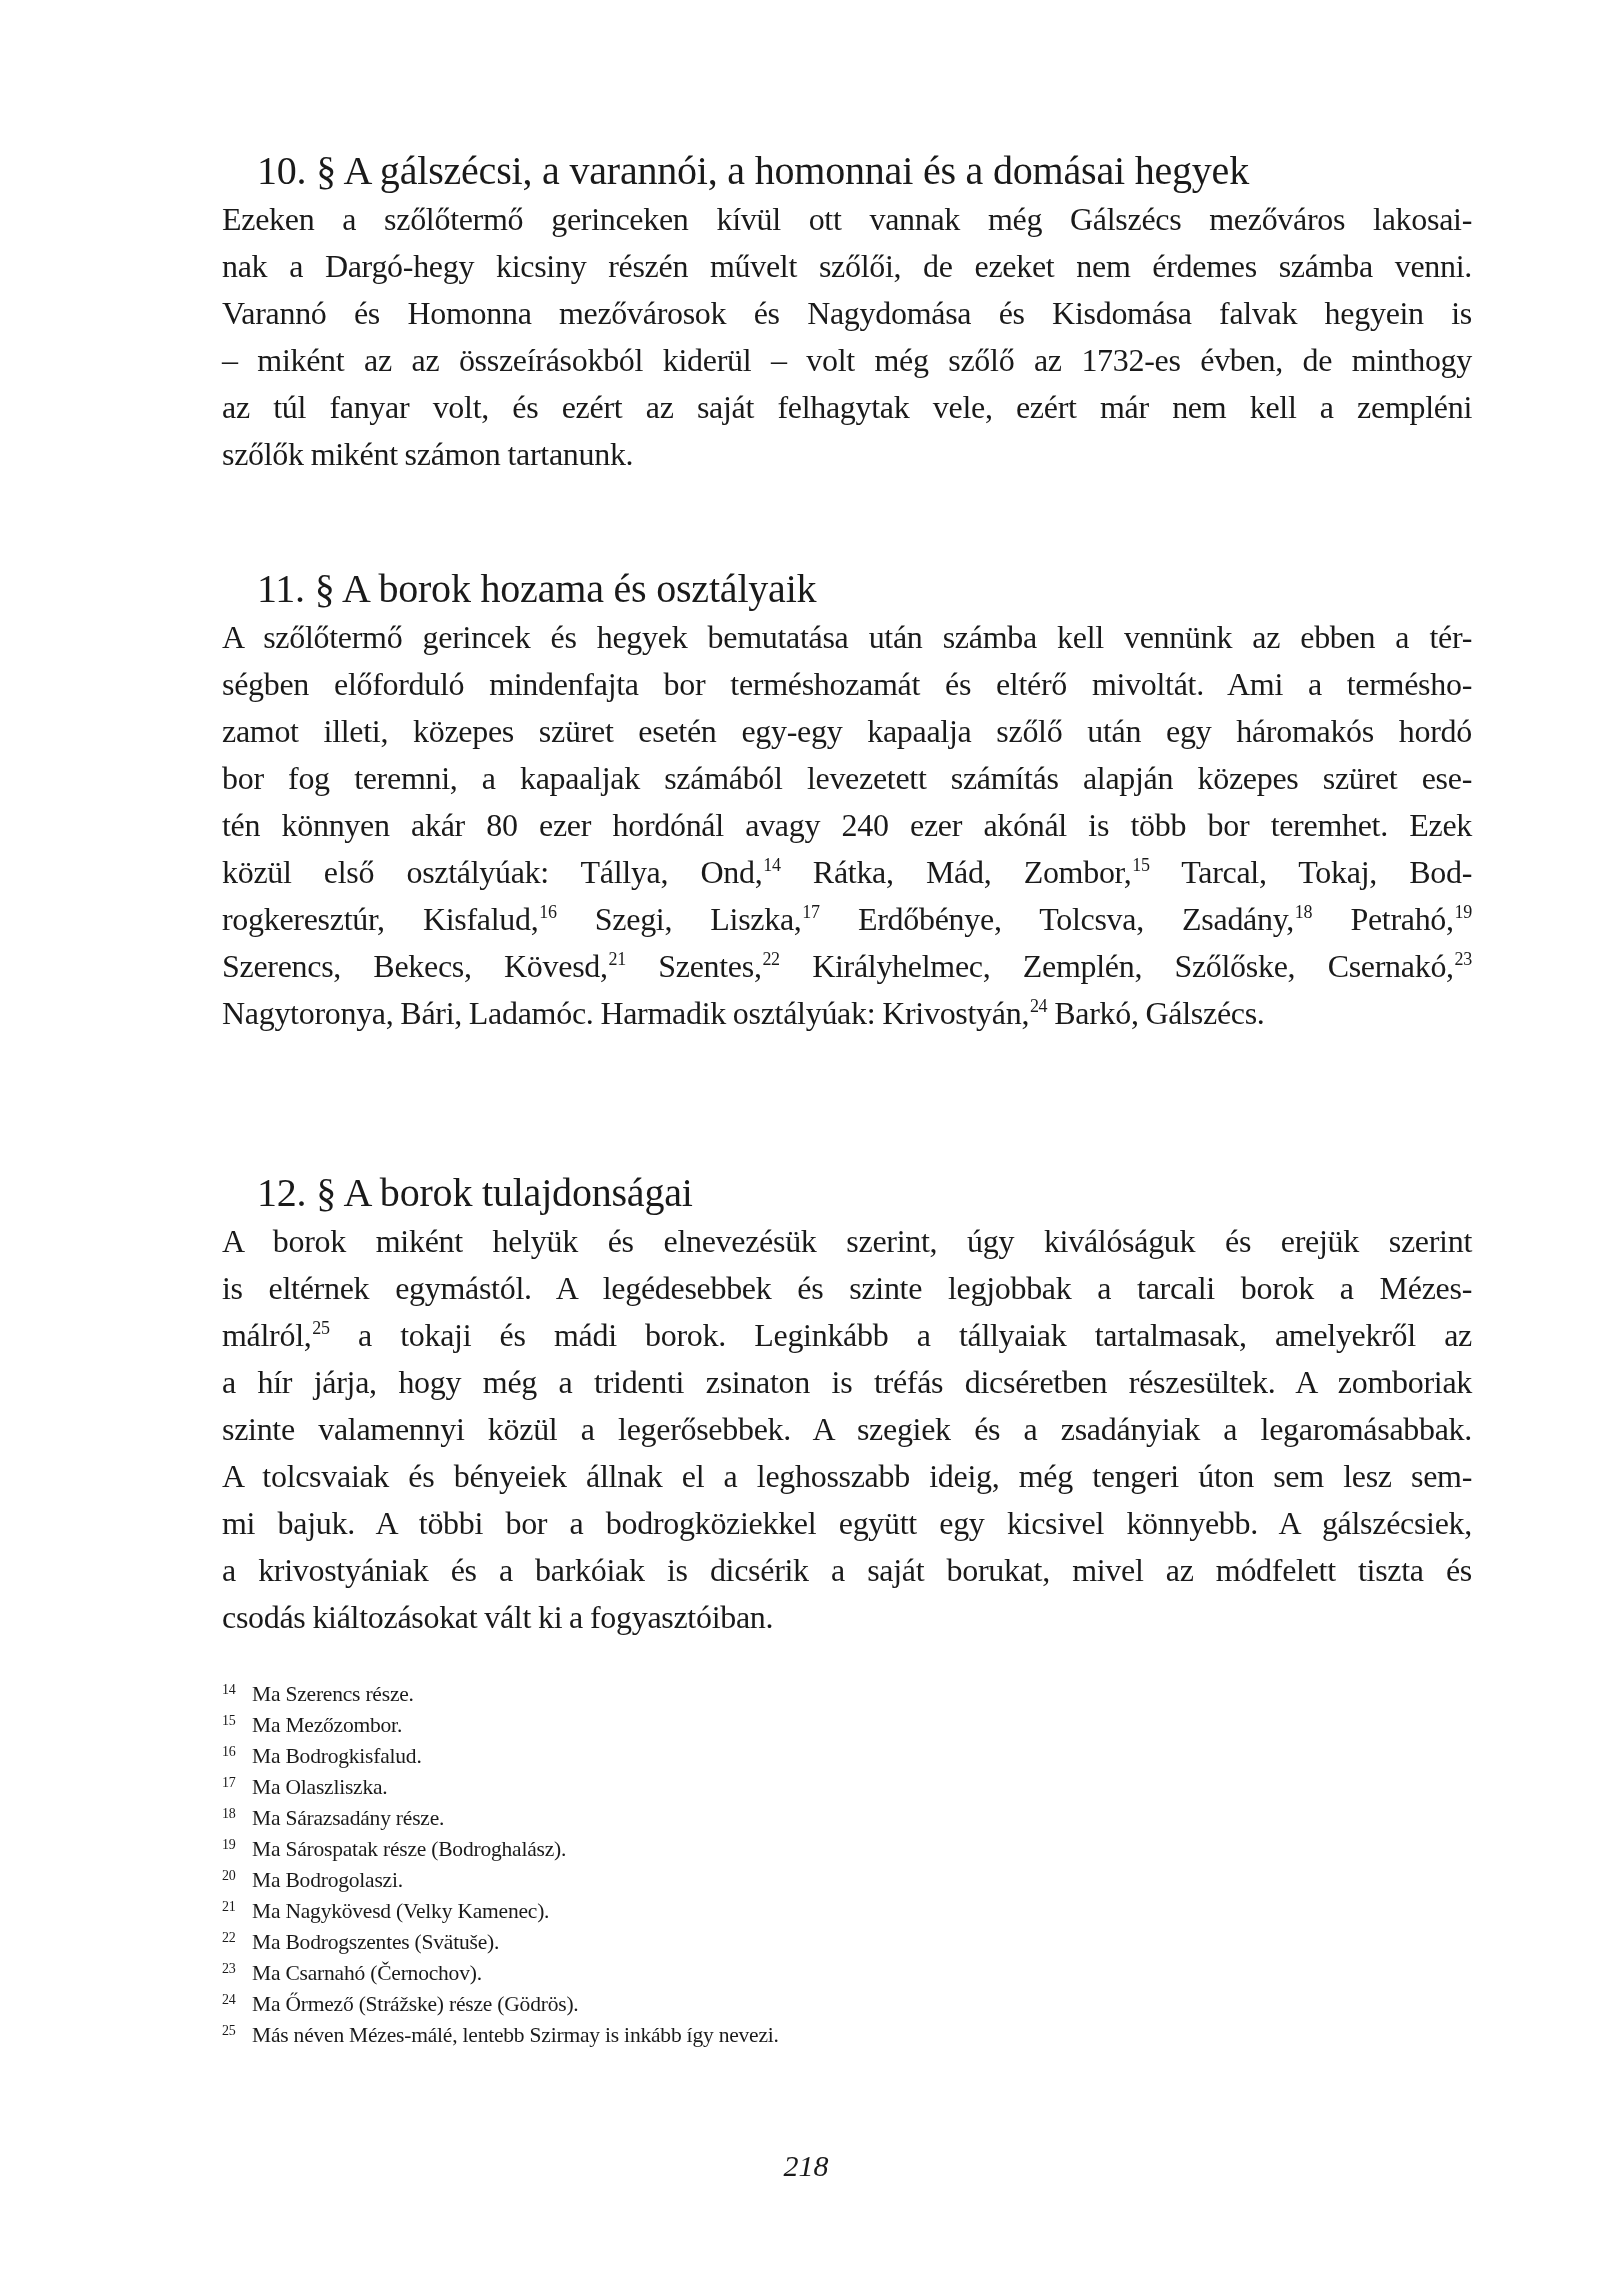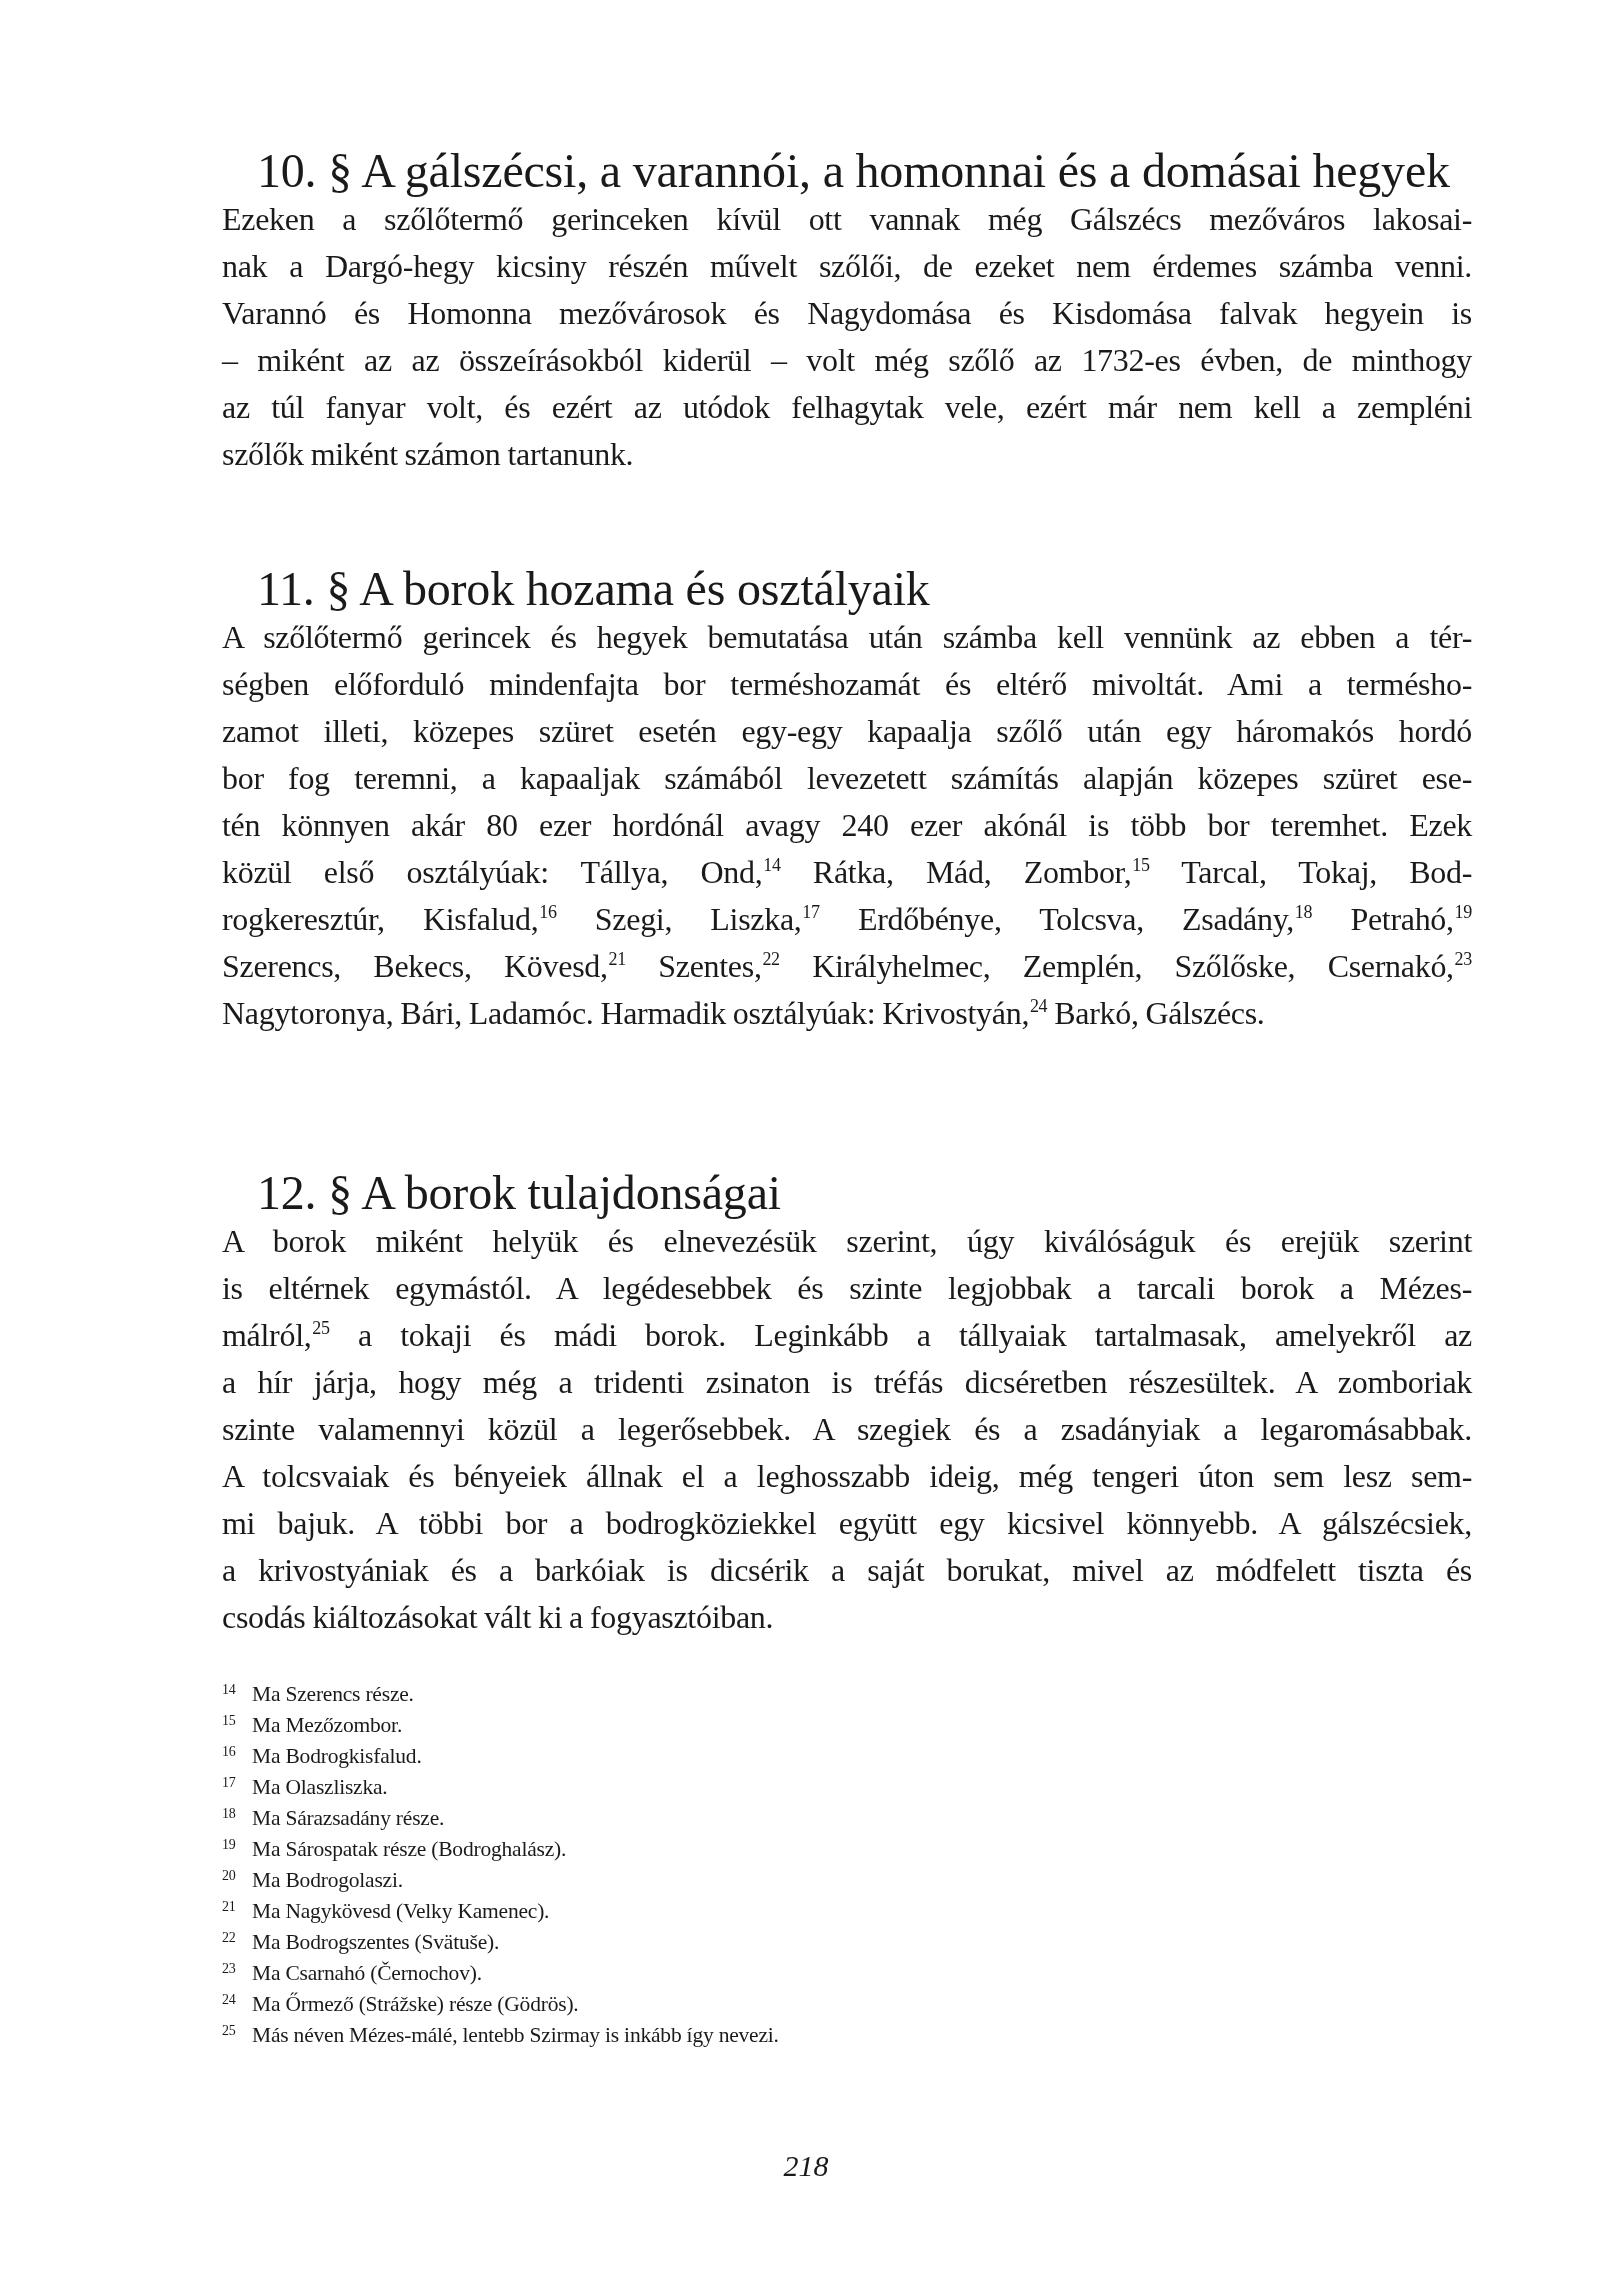--- a/index.html
+++ b/index.html
@@ -20,21 +20,21 @@
       left: 0; top: 0;
       width: 1612px;
       height: 2295px;
     }
     .section {
       position: absolute;
       left: 222px;
       width: 1250px;
     }
     .heading {
-      font-size: 48px;
+      font-size: 40px;
       line-height: 50px;
       height: 50px;
       padding-left: 35px;
       white-space: nowrap;
       letter-spacing: -0.2px;
     }
     .line {
       font-size: 32px;
       line-height: 47px;
       height: 47px;
@@ -89,21 +89,21 @@
 
 <div class="page">
 
   <div class="section" style="top:146px;">
     <div class="heading">10. § A gálszécsi, a varannói, a homonnai és a domásai hegyek</div>
     <div class="para">
         <div class="line"><span>Ezeken a szőlőtermő gerinceken kívül ott vannak még Gálszécs mezőváros lakosai-</span></div>
         <div class="line"><span>nak a Dargó-hegy kicsiny részén művelt szőlői, de ezeket nem érdemes számba venni.</span></div>
         <div class="line"><span>Varannó és Homonna mezővárosok és Nagydomása és Kisdomása falvak hegyein is</span></div>
         <div class="line"><span>– miként az az összeírásokból kiderül – volt még szőlő az 1732-es évben, de minthogy</span></div>
-        <div class="line"><span>az túl fanyar volt, és ezért az utódok felhagytak vele, ezért már nem kell a zempléni</span></div>
+        <div class="line"><span>az túl fanyar volt, és ezért az saját felhagytak vele, ezért már nem kell a zempléni</span></div>
         <div class="line last"><span>szőlők miként számon tartanunk.</span></div>
       </div>
   </div>
 
   <div class="section" style="top:564px;">
     <div class="heading">11. § A borok hozama és osztályaik</div>
     <div class="para">
         <div class="line"><span>A szőlőtermő gerincek és hegyek bemutatása után számba kell vennünk az ebben a tér-</span></div>
         <div class="line"><span>ségben előforduló mindenfajta bor terméshozamát és eltérő mivoltát. Ami a termésho-</span></div>
         <div class="line"><span>zamot illeti, közepes szüret esetén egy-egy kapaalja szőlő után egy háromakós hordó</span></div>

